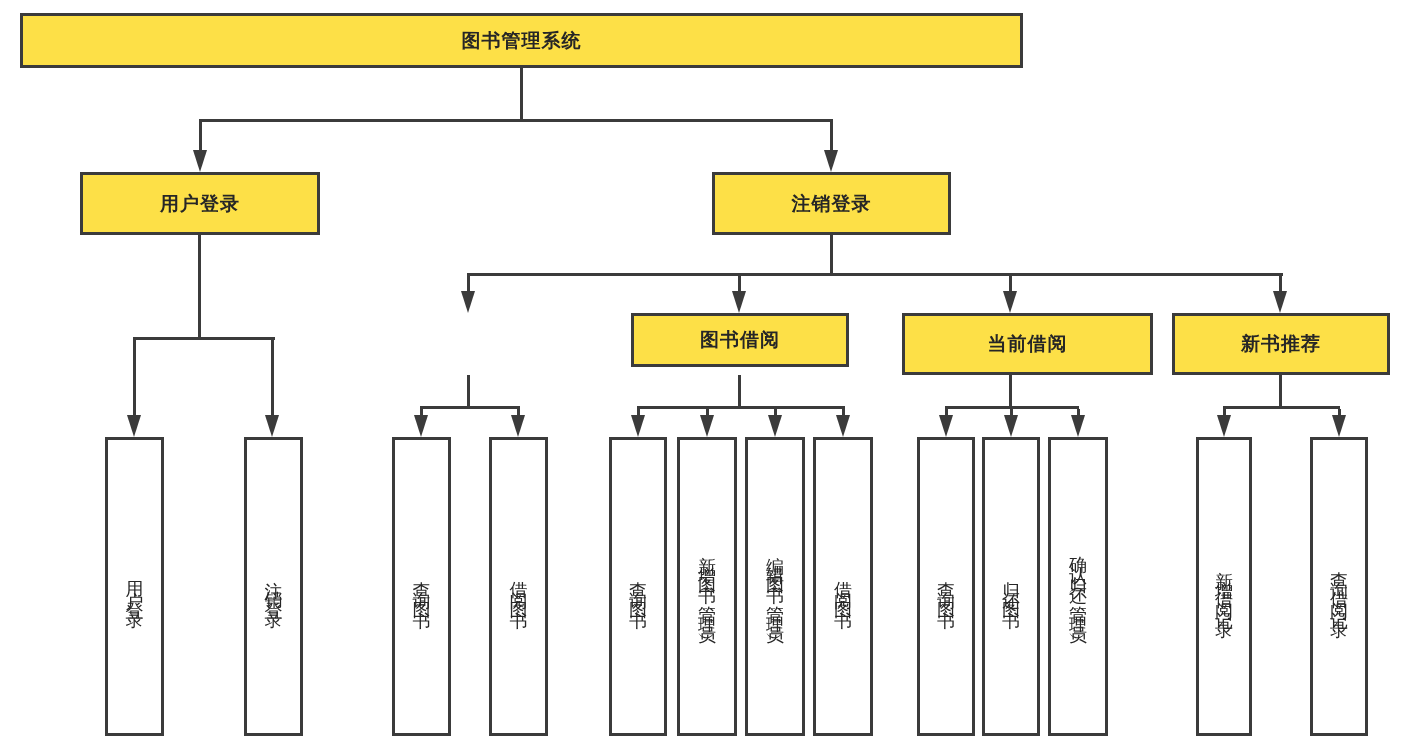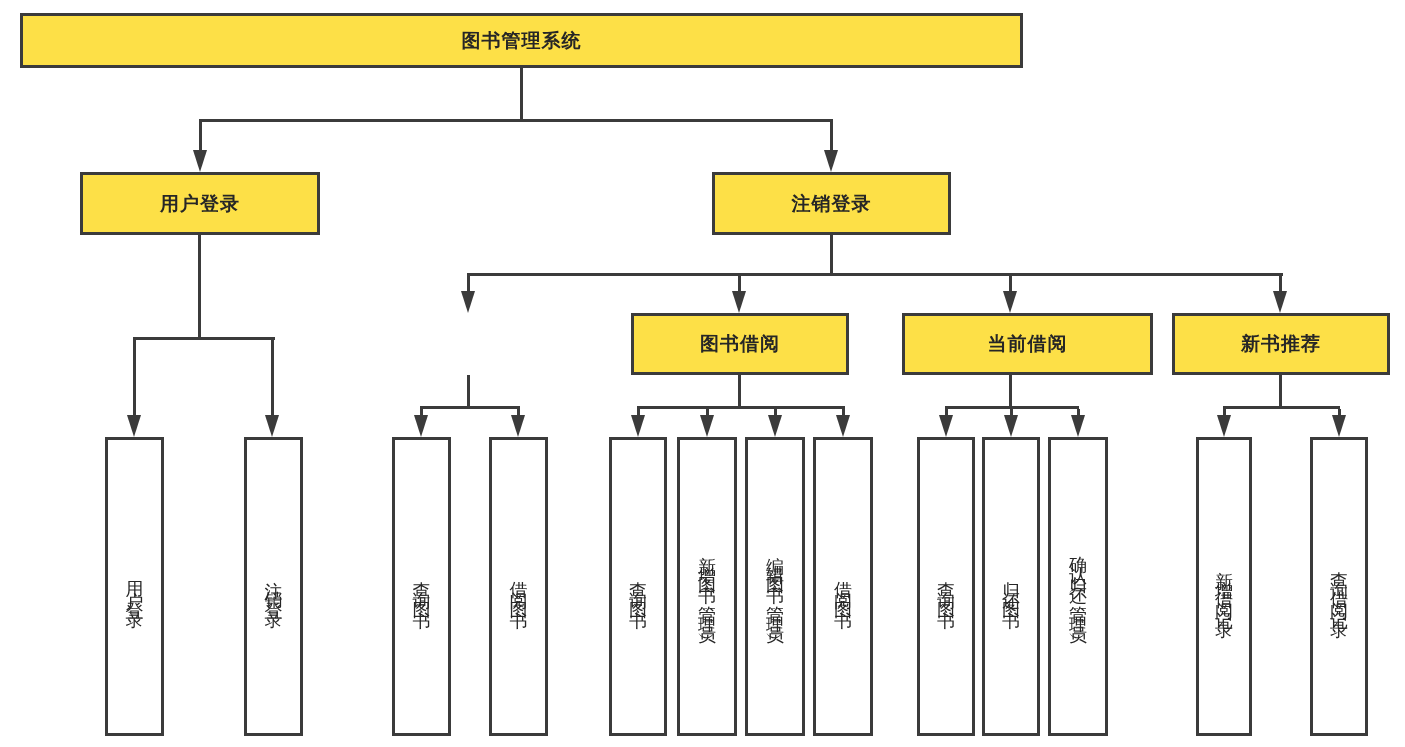--- a/index.html
+++ b/index.html
@@ -112,21 +112,21 @@
   <div class="hline" style="left:467px; top:273px; width:816px;"></div>
   <div class="vline" style="left:467px; top:276px; height:15px;"></div>
   <div class="arrow" style="left:461px; top:291px;"></div>
   <div class="vline" style="left:738px; top:276px; height:15px;"></div>
   <div class="arrow" style="left:732px; top:291px;"></div>
   <div class="vline" style="left:1009px; top:276px; height:15px;"></div>
   <div class="arrow" style="left:1003px; top:291px;"></div>
   <div class="vline" style="left:1279px; top:276px; height:15px;"></div>
   <div class="arrow" style="left:1273px; top:291px;"></div>
 
-  <div class="box" style="left:631px; top:313px; width:218px; height:62px;">
+  <div class="box" style="left:631px; top:313px; width:218px; height:54px;">
     <span>图书借阅</span>
   </div>
   <div class="box" style="left:902px; top:313px; width:251px; height:62px;">
     <span>当前借阅</span>
   </div>
   <div class="box" style="left:1172px; top:313px; width:218px; height:62px;">
     <span>新书推荐</span>
   </div>
 
   <div class="vline" style="left:467px; top:375px; height:31px;"></div>

